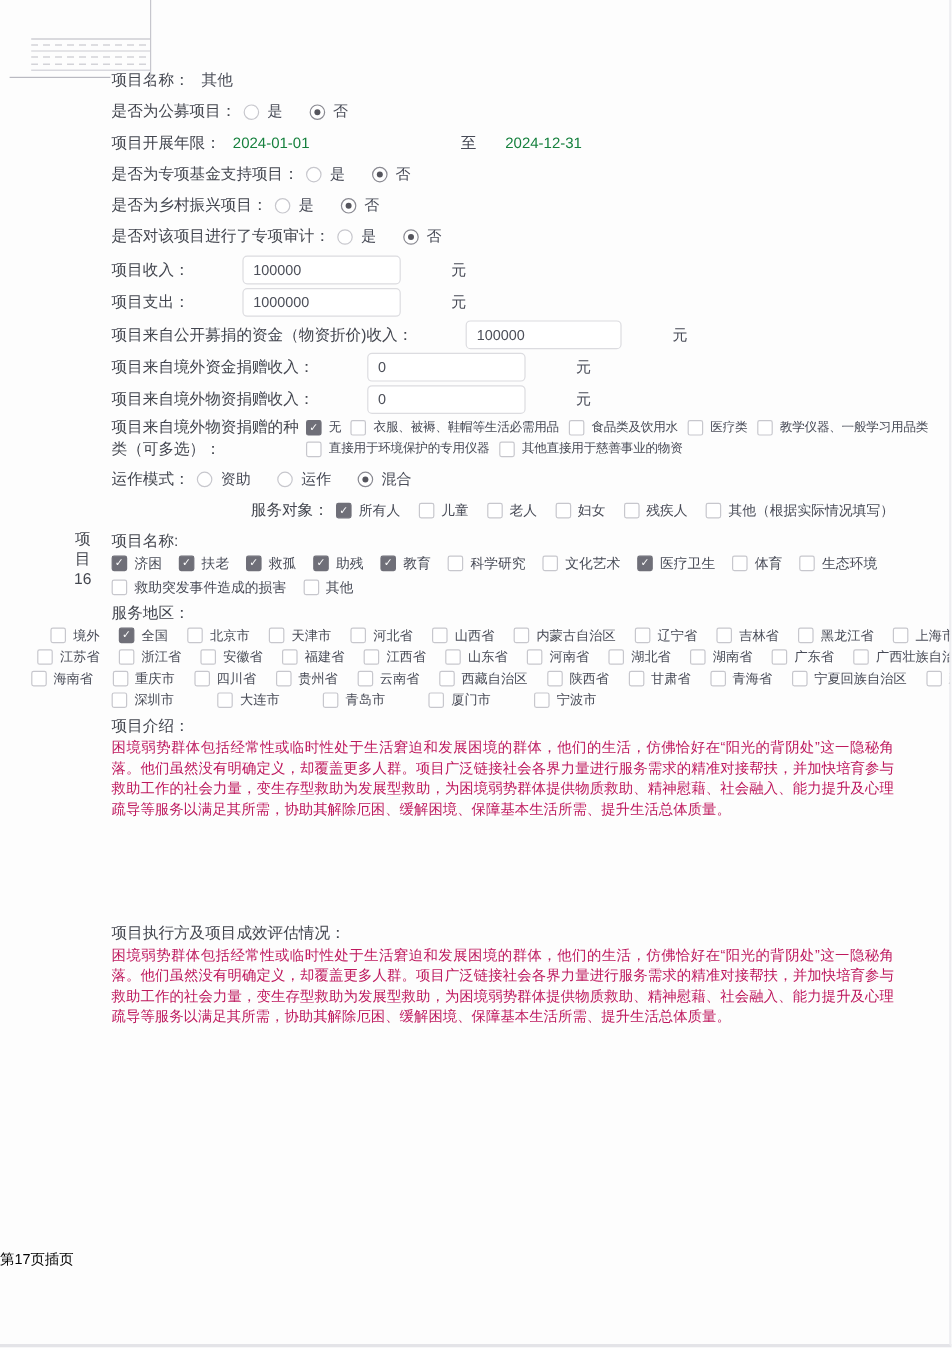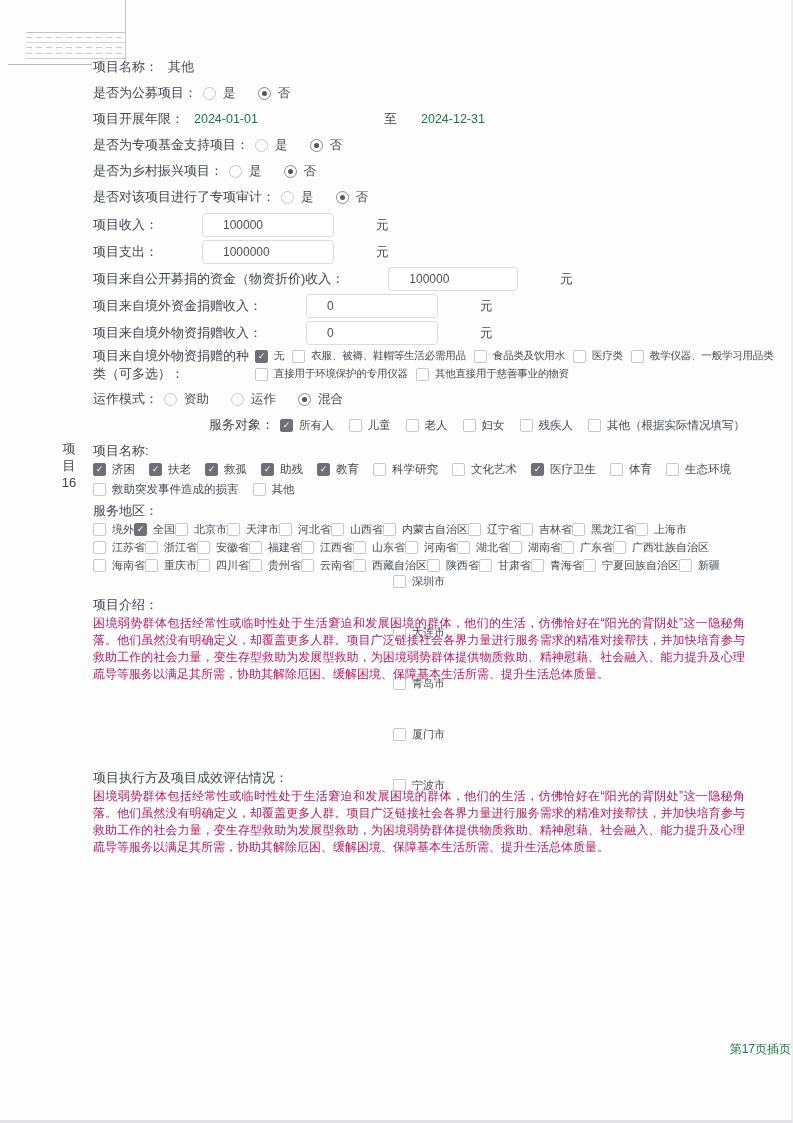--- a/index.html
+++ b/index.html
@@ -12,21 +12,21 @@
   .artifact.v { width:1px; }
   .artifact.dash { background:repeating-linear-gradient(90deg,#c9c9cf 0 6px,transparent 6px 10px); }
   .content { padding:56px 46px 0 93px; }
   .row { display:flex; align-items:center; height:22px; margin-bottom:4px; font-size:13px; }
   .row.irow { height:26px; margin-bottom:1px;gap:36px; }
   .lab { color:#43464f; white-space:nowrap; }
   .val { margin-left:10px; color:#4c4f59; }
   .date-val { margin-left:10px; width:150px; color:#15803d; font-size:12.5px; }
   .to { margin:0 14px 0 40px; }
   .ibox { display:inline-flex; align-items:center; margin-left:8px; width:132px; height:24px;
-          border:1px solid #dcdce0; border-radius:4px; background:#fff; padding:0 20px;
+          border:1px solid #dcdce0; border-radius:4px; background:#fff; padding:0 8px;
           font-size:12px; color:#4c4f59; }
   .ibox.wide { width:130px; }
   .unit { margin-left:6px; font-size:12.5px; }
   .rd-wrap { display:inline-flex; align-items:center; gap:22px; margin-left:6px; }
   .rd-item { display:inline-flex; align-items:center; gap:7px; }
   .rd { width:13px; height:13px; border:1px solid #c7c7cd; border-radius:50%; background:#fff; position:relative; flex:none; }
   .rd.selected { border-color:#8a8a92; }
   .rd.selected::after { content:""; position:absolute; inset:3px; border-radius:50%; background:#55555d; }
   .rd-lab { font-size:12.5px; color:#474a56; }
   .cb-item { display:inline-flex; align-items:center; gap:6px; }
@@ -40,29 +40,29 @@
   .types-lab { width:160px; flex:none; white-space:normal; line-height:18px; }
   .types-col { display:flex; flex-direction:column; margin-left:2px; }
   .types-col .cb-line { gap:8px; }
   .types-col .cb-lab { font-size:10.5px; letter-spacing:-0.2px; }
   .inline-cb { height:22px; margin-bottom:6px;justify-content:flex-end; }
   .inline-cb .cb-line { gap:15px; margin-left:6px; }
   .block { margin-bottom:4px; }
   .block > .lab { font-size:13px; height:16px; display:block; margin-bottom:2px; }
   .fields-line { margin-bottom:2px; gap:14px; }
   .region-line { margin-bottom:0; }
-  .region-line.sb { justify-content:flex-start; gap:0; }
-  .region-line.last { gap:36px;flex-direction:column; }
+  .region-line.sb { justify-content:center; gap:16px; }
+  .region-line.last { gap:36px; }
   .region-line .cb-lab { font-size:11px; }
   .intro .para { font-size:12px; line-height:17px; text-align:justify; color:#be185d; margin-top:3px; }
   .eval { margin-top:86px; }
   .side-label { position:absolute; left:58px; top:440px; width:22px; text-align:center;
                 font-size:13px; line-height:17px; color:#43464f; display:flex; flex-direction:column; }
-  .footer { position:absolute; top:1041px; left:0; width:100%; text-align:right;
-            font-size:12px; color:#15803d; }
+  .footer { position:absolute; top:1041px; left:0; width:100%; text-align:left;
+            font-size:12px; color:#000000; }
 </style>
 </head>
 <body>
 
 <div class="page">
 
   <div class="artifact h" style="left:26px;top:32px;width:99px;background:#c4c4cb;"></div>
   <div class="artifact h dash" style="left:26px;top:37px;width:99px;height:1px;"></div>
   <div class="artifact h" style="left:26px;top:42px;width:99px;"></div>
   <div class="artifact h dash" style="left:26px;top:47px;width:99px;height:1px;"></div>

